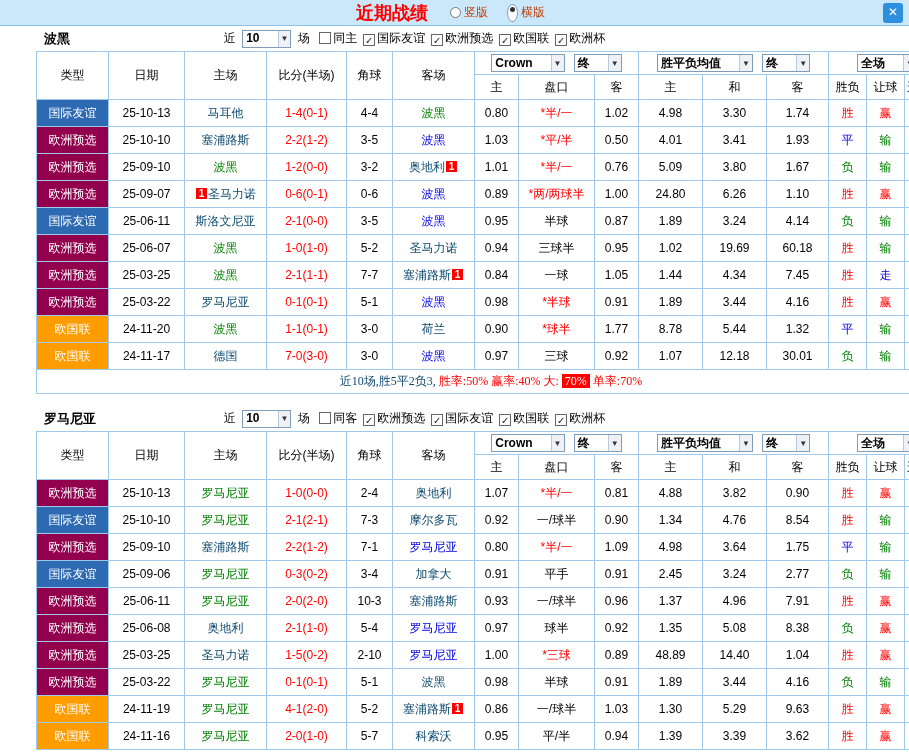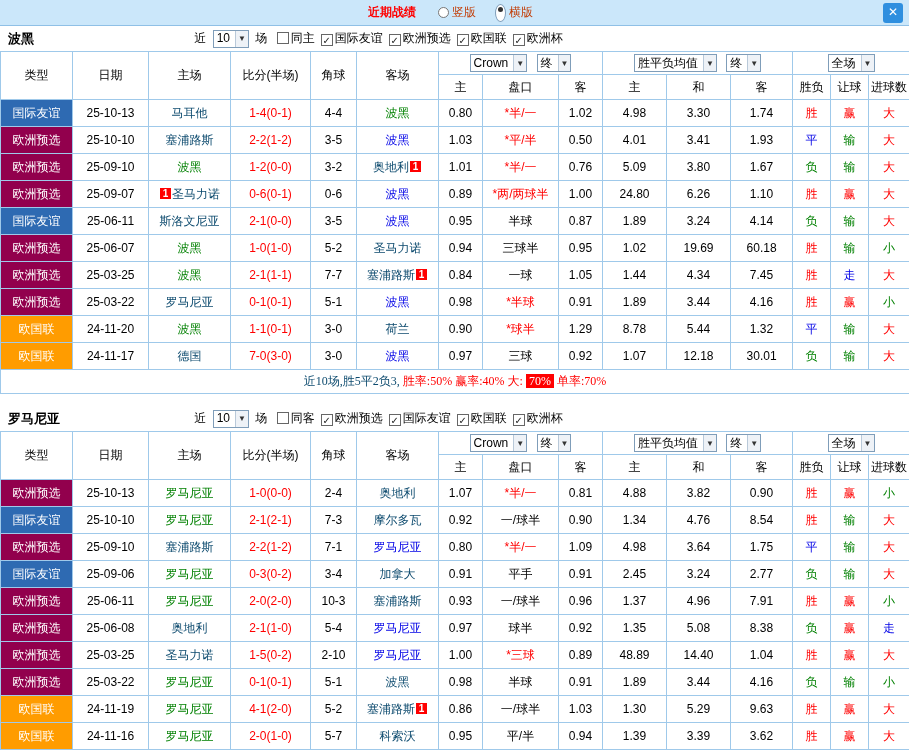--- a/index.html
+++ b/index.html
@@ -2,44 +2,44 @@
 <html><head>
 <meta charset="utf-8">
 <style>
   * { box-sizing: border-box; margin: 0; padding: 0; }
   html,body { width: 909px; background: #fff; font-family: "Liberation Sans","DejaVu Sans",sans-serif; font-size: 12px; color:#000; }
   body { height: 755px; overflow: hidden; }
 
   
   .titlebar { position: relative; height: 26px; background: #cbe7fa; border-bottom: 1px solid #8fc0e6;
               display:flex; align-items:center; justify-content:center; }
-  .tb-title { color:#ff0000; font-weight:bold; font-size:12px; margin-right:14px; }
+  .tb-title { color:#ff0000; font-weight:bold; font-size:18px; margin-right:14px; }
   .radio-wrap { margin: 0 8px; cursor: pointer; }
   .radio { display:inline-block; width:11px; height:11px; border:1px solid #777; border-radius:50%;
            background:#fff; position:relative; vertical-align:-2px; margin-right:3px; }
   .radio .dot { position:absolute; left:2px; top:2px; width:5px; height:5px; border-radius:50%; background:#333; }
   .radio-label { color:#c2410c; }
   .closebtn { position:absolute; right:6px; top:3px; width:20px; height:20px; background:#2f8fdf; color:#fff;
               text-align:center; line-height:19px; border-radius:3px; font-size:12px; cursor:pointer; }
 
   
-  .section { width: 757px; }
+  .section { width: 757px; margin-left: 36px; }
   .section + .section { margin-top: 12px; }
   .sec-head { position: relative; height: 25px; line-height: 25px; text-align:center; background:#fff; }
   .team { position:absolute; left:8px; font-weight:bold; font-size:13px; }
   .head-controls { display:inline-block; }
   .filter { margin-left: 6px; cursor:pointer; }
   .cb { display:inline-block; width:12px; height:12px; border:1px solid #666; background:#fff;
         font-size:10px; line-height:11px; text-align:center; vertical-align:-2px; margin-right:2px;
         color:#222; font-weight:bold; }
 
   
   .sel { display:inline-flex; align-items:center; border:1px solid #7f9db9; background:#fff; height:18px;
          padding-left:3px; margin:0 3px; vertical-align:middle; cursor:pointer; }
-  .sel-text { padding-right:5px; }
+  .sel-text { padding-right:18px;font-weight:bold; }
   .sel-arr { font-size:8px; color:#333; background:#eef2f7; border-left:1px solid #b9c9d9; height:16px;
              display:inline-flex; align-items:center; padding:0 2px; }
 
   
   table { border-collapse: collapse; table-layout: fixed; width: 909px; }
   th, td { border: 1px solid #9fc9ea; text-align:center; font-weight:normal; overflow:hidden; white-space:nowrap; }
   thead tr.ctl  th { height: 23px; }
   thead tr.subh th { height: 25px; }
   tbody td { height: 27px; padding: 0 1px; }
 
@@ -283,21 +283,21 @@
         </tr>
         <tr>
           <td class="type t-nations">欧国联</td>
           <td>24-11-20</td>
           <td><span class="c-g">波黑</span></td>
           <td class="c-r">1-1(0-1)</td>
           <td>3-0</td>
           <td><span class="c-k">荷兰</span></td>
           <td>0.90</td>
           <td class="c-r">*球半</td>
-          <td>1.29</td>
+          <td>1.77</td>
           <td>8.78</td>
           <td>5.44</td>
           <td>1.32</td>
           <td class="c-b">平</td>
           <td class="c-g">输</td>
           <td class="c-r">大</td>
         </tr>
         <tr>
           <td class="type t-nations">欧国联</td>
           <td>24-11-17</td>

